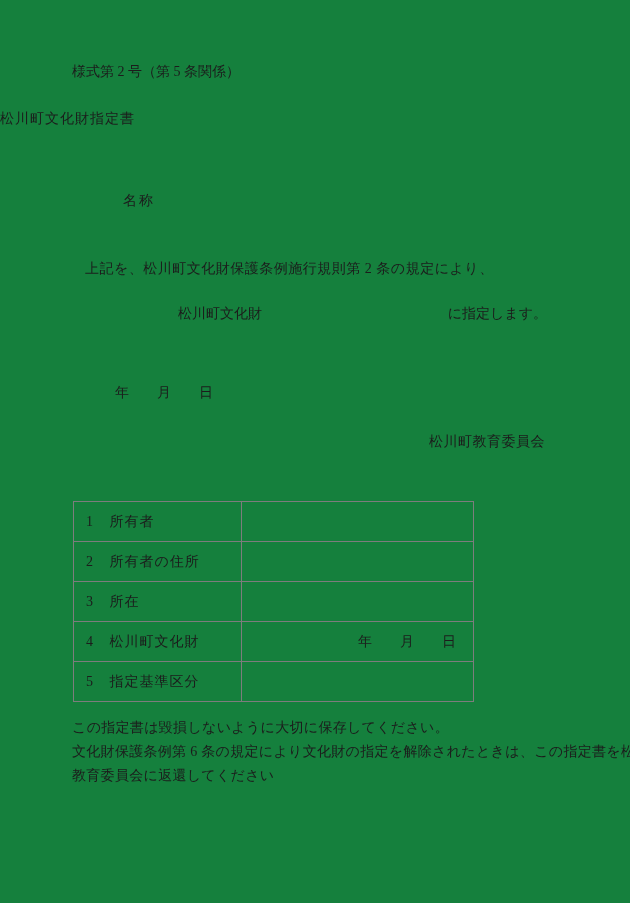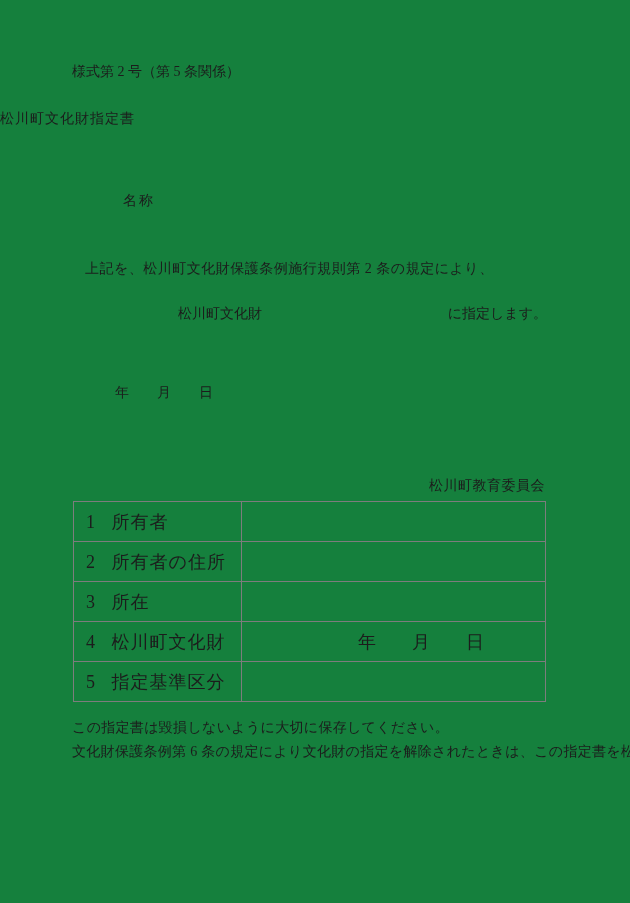--- a/index.html
+++ b/index.html
@@ -41,32 +41,32 @@
     width: 369px;
     display: flex;
     justify-content: space-between;
     white-space: pre;
   }
 
   .date-line { left: 115px; top: 384px; }
 
   .issuer {
     right: 85px;
-    top: 477px;
+    top: 433px;
     letter-spacing: 0.5px;
   }
 
   .info-table {
     position: absolute;
     left: 73px;
     top: 501px;
-    width: 473px;
+    width: 401px;
     border-collapse: collapse;
     table-layout: fixed;
-    font-size: 18px;
+    font-size: 14px;
     color: #1c1c1c;
   }
   .info-table td {
     border: 1px solid #7d7d7d;
     height: 39px;
     vertical-align: middle;
     padding: 0;
   }
   .info-table td.label-cell { width: 155px; padding-left: 12px; }
   .info-table td.label-cell .row-no { display: inline-block; min-width: 8px; }
@@ -141,15 +141,16 @@
           <span class="row-label">指定基準区分</span>
         </td>
         <td class="value-cell"></td>
       </tr>
     </tbody>
   </table>
 
   <div class="notes">
     <div class="note-line">この指定書は毀損しないように大切に保存してください。</div>
     <div class="note-line">文化財保護条例第 6 条の規定により文化財の指定を解除されたときは、この指定書を松川町</div>
+    <div class="note-line">教育委員会に返還してください</div>
   </div>
 
 </div>
 
 </body></html>

